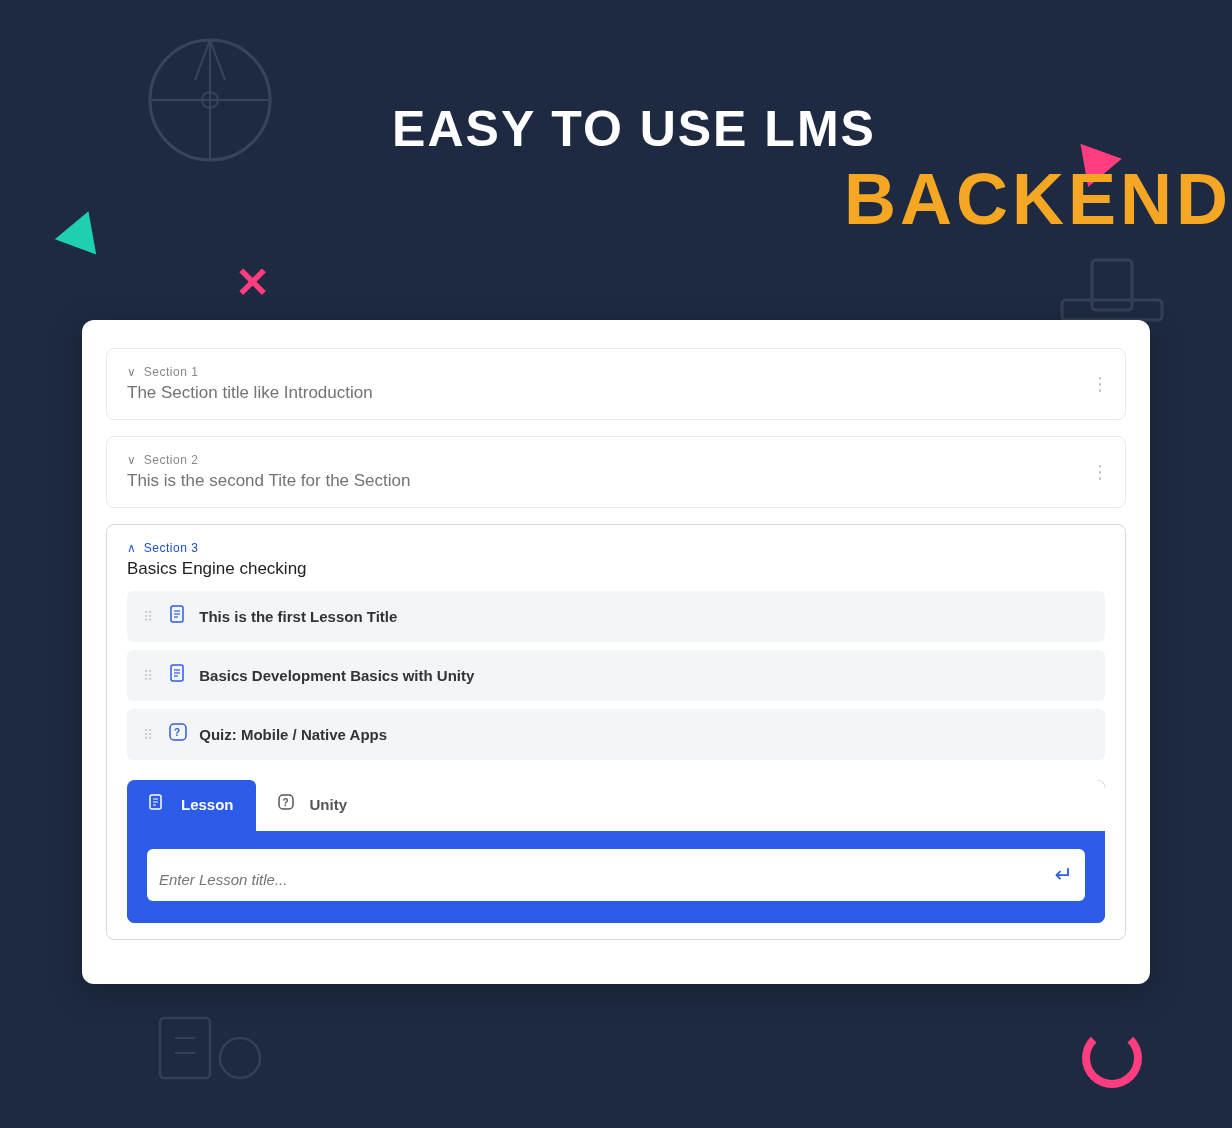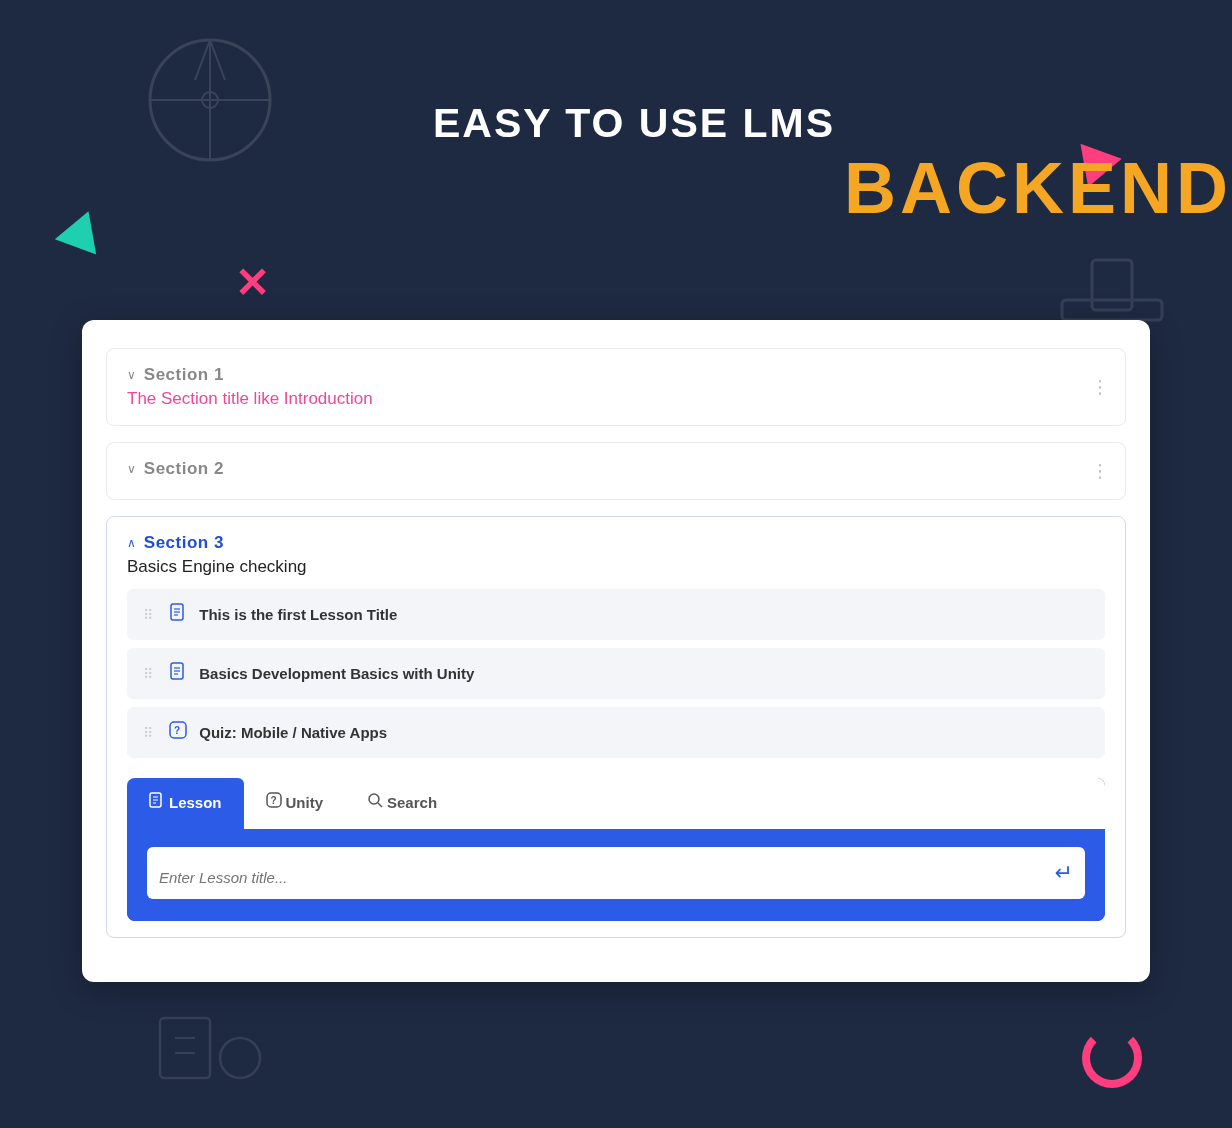--- a/index.html
+++ b/index.html
@@ -59,21 +59,21 @@
 
     
     .hero {
       text-align: center;
       padding-top: 100px;
       position: relative;
       z-index: 1;
     }
     .hero-line1 {
       color: #ffffff;
-      font-size: 41px;
+      font-size: 50px;
       font-weight: 900;
       letter-spacing: 2px;
       text-transform: uppercase;
       padding-left: 36px;
     }
     .hero-line2 {
       color: #f5a623;
       font-size: 72px;
       font-weight: 900;
       letter-spacing: 4px;
@@ -102,38 +102,38 @@
       margin-bottom: 16px;
       position: relative;
     }
     .section-header {
       display: flex;
       align-items: center;
       gap: 8px;
       margin-bottom: 4px;
     }
     .section-label {
-      font-size: 17px;
+      font-size: 12px;
       color: #888;
-      font-weight: 700;
+      font-weight: 400;
       letter-spacing: 0.5px;
     }
     .section-label.active {
       color: #1d4ed8;
     }
     .section-chevron {
       font-size: 12px;
       color: #888;
     }
     .section-chevron.active {
       color: #2c5be8;
     }
     .section-title {
       font-size: 17px;
-      color: #ec4899;
+      color: #737373;
       font-weight: 400;
     }
     .section-title.active {
       color: #222;
     }
     .section-dots {
       position: absolute;
       right: 16px;
       top: 50%;
       transform: translateY(-50%);
@@ -201,21 +201,21 @@
       overflow: hidden;
     }
     .tabs-header {
       display: flex;
       background: #fff;
       border-bottom: none;
     }
     .tab-btn {
       display: flex;
       align-items: center;
-      gap: 4px;
+      gap: 16px;
       padding: 14px 22px;
       font-size: 15px;
       font-weight: 600;
       cursor: pointer;
       border: none;
       background: transparent;
       color: #555;
       border-bottom: 3px solid transparent;
     }
     .tab-btn.active {
@@ -320,20 +320,21 @@
     </div>
     <div class="section-title">The Section title like Introduction</div>
     <div class="section-dots">⋮</div>
   </div>
 
   <div class="section-row">
     <div class="section-header">
       <span class="section-chevron">∨</span>
       <span class="section-label">Section 2</span>
     </div>
+    <div class="section-title">This is the second Tite for the Section</div>
     <div class="section-dots">⋮</div>
   </div>
 
   <div class="section-row" style="border-color:#d0d8f0;">
     <div class="section-header">
       <span class="section-chevron active">∧</span>
       <span class="section-label active">Section 3</span>
     </div>
     <div class="section-title active">Basics Engine checking</div>
     <div class="section-actions">
@@ -401,29 +402,20 @@
           <span class="tab-icon">
             <svg width="16" height="16" viewBox="0 0 16 16" fill="none">
                 <rect x="1" y="1" width="14" height="14" rx="4" stroke="#555" stroke-width="1.5"></rect>
                 <text x="4.5" y="12" font-size="10" fill="#555" font-weight="bold">?</text>
               </svg>
           </span>
           <span>Unity</span>
         </button>
 
 
-        <button class="tab-btn">
-          <span class="tab-icon">
-            <svg width="16" height="16" viewBox="0 0 16 16" fill="none">
-                <circle cx="7" cy="7" r="5" stroke="#555" stroke-width="1.5"></circle>
-                <line x1="11" y1="11" x2="15" y2="15" stroke="#555" stroke-width="1.5"></line>
-              </svg>
-          </span>
-          <span>Search</span>
-        </button>
 
       </div>
 
       <div class="tab-content">
         <div class="lesson-input-row">
           <input class="lesson-input" type="text" placeholder="Enter Lesson title..." style="">
           <span class="enter-icon">↵</span>
         </div>
       </div>
     </div>

